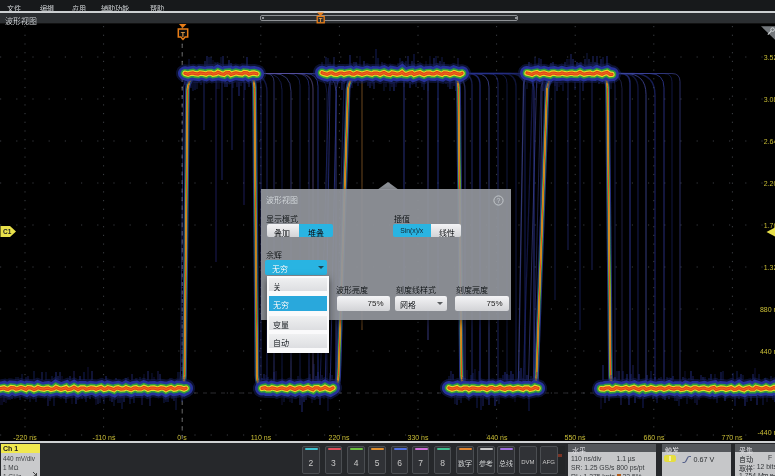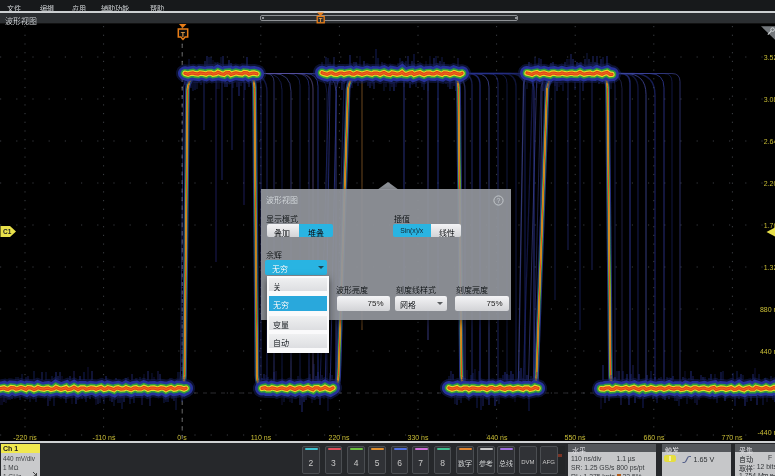--- a/index.html
+++ b/index.html
@@ -781,21 +781,21 @@
     <path fill="#dadbdd" fill-opacity="0.66" d="M1 5h5v1h-5zM8 5h1v1h-1zM10 5h1v1h-1zM3 6h1v1h-1zM5 6h1v1h-1zM8 6h5v1h-5zM1 7h1v1h-1zM3 7h1v1h-1zM8 7h1v1h-1zM10 7h1v1h-1zM1 8h5v1h-5zM8 8h1v1h-1zM10 8h1v1h-1zM2 9h3v1h-3zM10 9h1v1h-1zM1 10h1v1h-1zM3 10h1v1h-1zM5 10h1v1h-1zM8 10h1v1h-1zM12 10h1v1h-1zM3 11h1v1h-1zM8 11h1v1h-1zM10 11h1v1h-1zM12 11h1v1h-1z"></path>
     <path fill="#dadbdd" fill-opacity="0.33" d="M9 5h1v1h-1zM1 6h1v1h-1zM4 7h2v1h-2zM7 7h1v1h-1zM9 7h1v1h-1zM11 7h2v1h-2zM0 8h1v1h-1zM6 8h1v1h-1zM9 8h1v1h-1zM11 8h2v1h-2zM8 9h2v1h-2zM11 9h3v1h-3zM2 10h1v1h-1zM4 10h1v1h-1zM7 10h1v1h-1zM13 10h1v1h-1zM0 11h2v1h-2zM5 11h3v1h-3zM9 11h1v1h-1zM11 11h1v1h-1zM13 11h1v1h-1z"></path>
   </svg>
 <div class="abs" style="left:571px;top:453.5px;font-size:6.8px;color:#36393c;line-height:9px;white-space:nowrap">110 ns/div<br>SR: 1.25 GS/s<br>RL: 1.375 kpts</div>
 <div class="abs" style="left:616.5px;top:453.5px;font-size:6.8px;color:#36393c;line-height:9px;white-space:nowrap;text-align:left">1.1 µs<br>800 ps/pt<br><span style="display:inline-block;width:4px;height:5px;background:#b05a1a;margin-right:2px"></span>23.5%</div>
 <div class="abs" style="left:663.5px;top:454.8px;width:12.5px;height:7.5px;background:#e6de3e;border-radius:2.5px"></div>
 <div class="abs" style="left:669px;top:455.6px;width:2px;height:5.9px;background:#f6f0a0"></div>
 <svg class="abs" style="left:682px;top:454.5px" width="10" height="9">
     <path d="M0.5,7.5 h2 c2,0 2.5,-6 4.5,-6 h2" stroke="#55608a" stroke-width="1.2" fill="none"></path>
   </svg>
-<div class="abs" style="left:693.5px;top:454.5px;font-size:7.2px;color:#2e3134">1.65 V</div>
+<div class="abs" style="left:693.5px;top:454.5px;font-size:7.2px;color:#2e3134">0.67 V</div>
 <svg style="position:absolute;left:740px;top:450.8px" width="13" height="15" viewBox="0 0 13 15">
     <path fill="#36393c" fill-opacity="0.66" d="M2 5h1v1h-1zM7 5h2v1h-2zM10 5h1v1h-1zM0 6h5v1h-5zM10 6h1v1h-1zM0 7h5v1h-5zM7 7h2v1h-2zM10 7h1v1h-1zM12 7h1v1h-1zM0 8h1v1h-1zM4 8h1v1h-1zM7 8h1v1h-1zM10 8h1v1h-1zM12 8h1v1h-1zM0 9h5v1h-5zM10 9h1v1h-1zM12 9h1v1h-1zM0 10h1v1h-1zM4 10h1v1h-1zM7 10h4v1h-4zM12 10h1v1h-1zM0 11h5v1h-5zM9 11h1v1h-1zM11 11h1v1h-1z"></path>
     <path fill="#36393c" fill-opacity="0.33" d="M6 5h1v1h-1zM11 6h1v1h-1zM6 7h1v1h-1zM9 7h1v1h-1zM11 7h1v1h-1zM7 9h2v1h-2zM6 10h1v1h-1zM10 11h1v1h-1zM12 11h1v1h-1z"></path>
   </svg>
 <div class="abs" style="left:768px;top:453.5px;font-size:6.8px;color:#36393c">F</div>
 <svg style="position:absolute;left:739px;top:459.8px" width="14" height="15" viewBox="0 0 14 15">
     <path fill="#36393c" fill-opacity="0.66" d="M1 5h5v1h-5zM8 5h1v1h-1zM10 5h1v1h-1zM12 5h1v1h-1zM8 6h1v1h-1zM10 6h3v1h-3zM1 7h2v1h-2zM4 7h1v1h-1zM8 7h1v1h-1zM11 7h1v1h-1zM1 8h2v1h-2zM4 8h2v1h-2zM8 8h1v1h-1zM10 8h3v1h-3zM5 9h1v1h-1zM7 9h2v1h-2zM10 9h3v1h-3zM0 10h3v1h-3zM4 10h2v1h-2zM8 10h1v1h-1zM11 10h1v1h-1zM3 11h1v1h-1zM6 11h1v1h-1zM8 11h1v1h-1zM11 11h1v1h-1z"></path>
     <path fill="#36393c" fill-opacity="0.33" d="M0 5h1v1h-1zM6 5h1v1h-1zM1 6h3v1h-3zM6 6h2v1h-2zM9 6h1v1h-1zM13 6h1v1h-1zM3 7h1v1h-1zM5 7h2v1h-2zM3 8h1v1h-1zM7 8h1v1h-1zM9 8h1v1h-1zM1 9h4v1h-4zM9 9h1v1h-1zM13 9h1v1h-1zM3 10h1v1h-1zM2 11h1v1h-1zM4 11h1v1h-1z"></path>
   </svg>
 <div class="abs" style="left:753px;top:462.5px;font-size:6.8px;color:#36393c;white-space:nowrap">: 12 bits</div>

